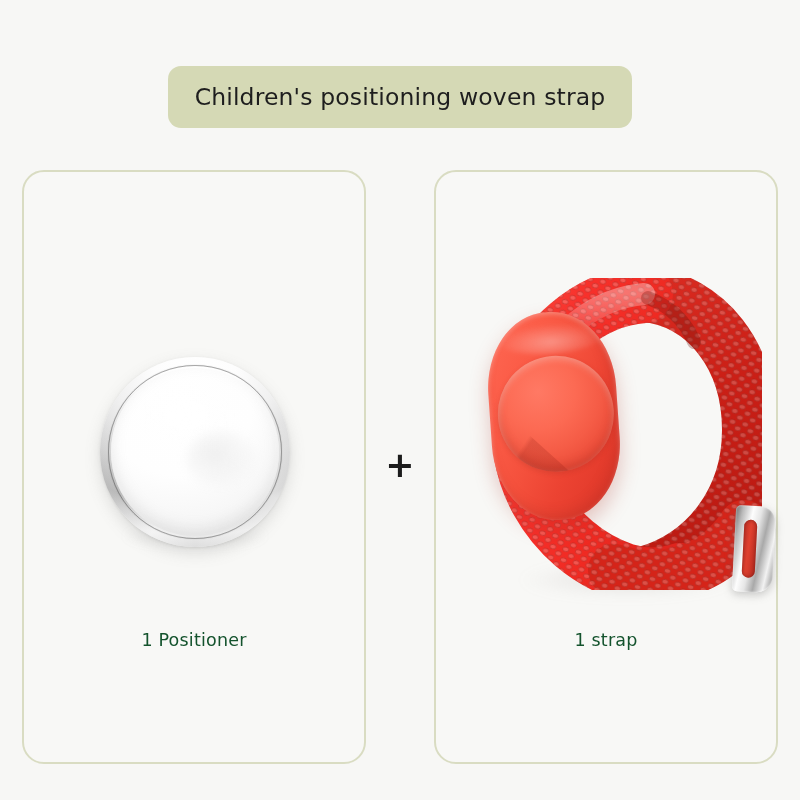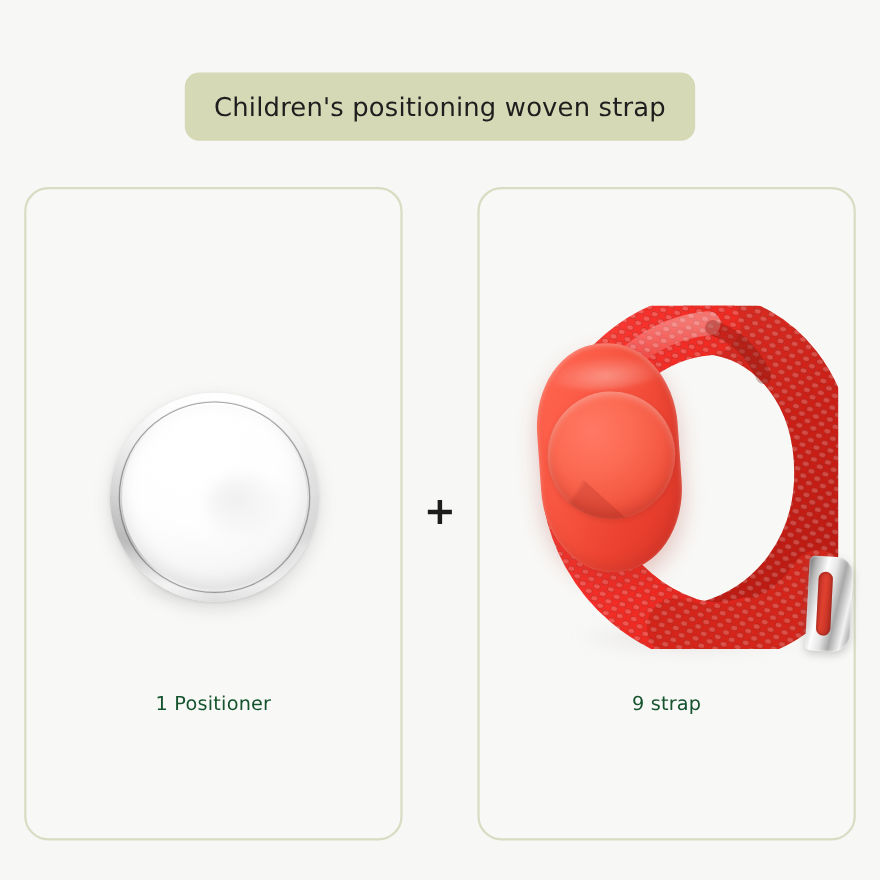--- a/index.html
+++ b/index.html
@@ -392,14 +392,14 @@
         <div class="case-rim"></div>
       </div>
 
       <div class="buckle">
         <div class="buckle-slot"></div>
       </div>
 
     </div>
   </div>
 
-  <div class="card-caption">9 strap</div>
+  <div class="card-caption">1 strap</div>
 </div>
 
 </body></html>

